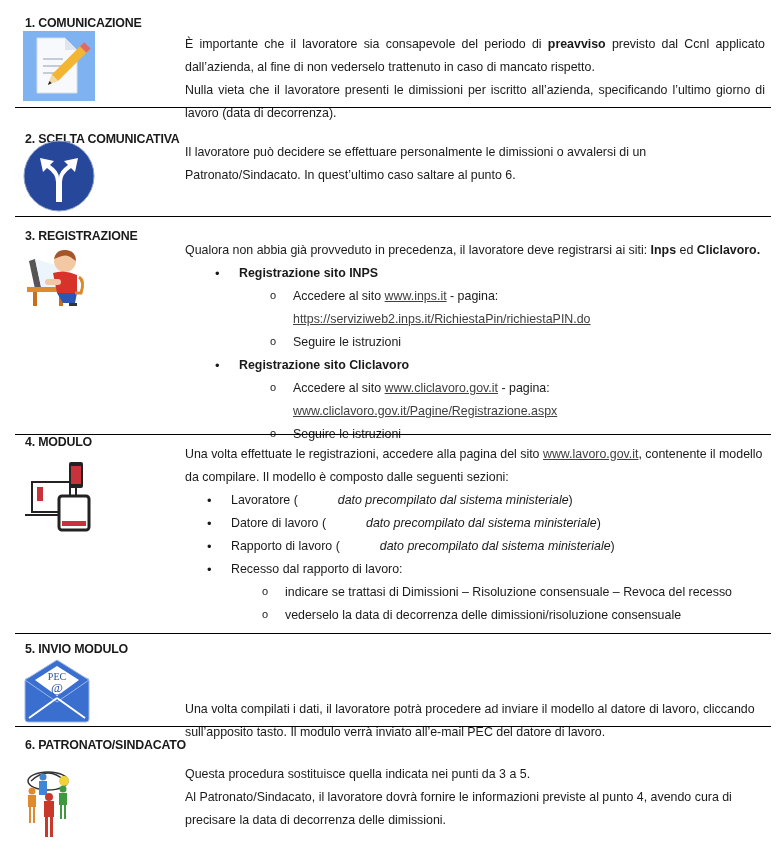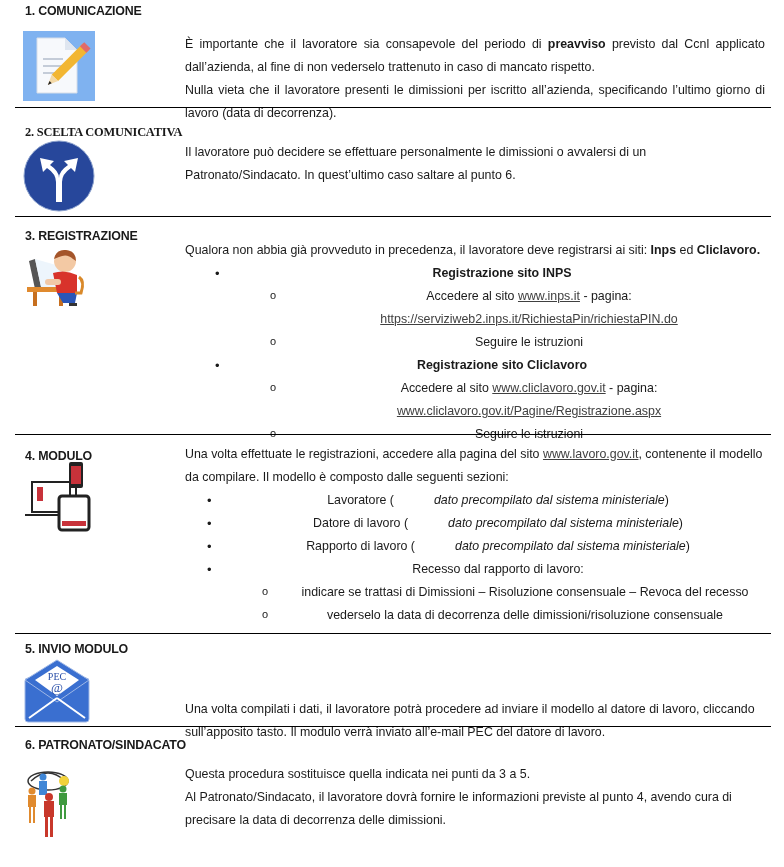--- a/index.html
+++ b/index.html
@@ -10,33 +10,33 @@
     }
     .section { position: absolute; left: 15px; width: 756px; }
     .sep { position: absolute; left: 15px; width: 756px; height: 0; border-top: 1.5px solid #000; }
     .sec-title { position: absolute; left: 10px; font-weight: bold; font-size: 12.4px; letter-spacing: -0.2px; white-space: nowrap; }
     .icon { position: absolute; left: 8px; }
     .body-text { position: absolute; left: 170px; width: 580px; line-height: 23px; }
     .body-text p { margin: 0; }
     .justify { text-align: justify; }
     a.link { color: #404040; text-decoration: underline; }
     ul.l1 { list-style: none; margin: 0; padding: 0; }
-    ul.l1 > li { position: relative; padding-left: 54px; text-align: center; }
+    ul.l1 > li { position: relative; padding-left: 54px; }
     ul.l1 > li::before { content: "\2022"; position: absolute; left: 30px; top: 0; font-size: 13px; }
     ul.l2 { list-style: none; margin: 0; padding: 0; }
     ul.l2 > li { position: relative; padding-left: 54px; }
     ul.l2 > li::before { content: "o"; position: absolute; left: 31px; top: -1px; font-size: 11px; }
     b { font-weight: bold; }
     i { font-style: italic; padding-left: 40px; }
   </style>
 </head>
 <body>
 
 <div class="section" style="top:0; height:107px;">
-  <div class="sec-title" style="top:4px;">1. COMUNICAZIONE</div>
+  <div class="sec-title" style="top:16px;">1. COMUNICAZIONE</div>
   <div class="icon" style="top:31px; width:72px; height:70px;">
     <svg width="72" height="70" viewBox="0 0 72 70">
       <rect x="0" y="0" width="72" height="70" fill="#7fb2f0"></rect>
       <path d="M14 7 H42 L54 19 V62 H14 Z" fill="#f7f9fc" stroke="#d6dde8"></path>
       <path d="M42 7 V19 H54" fill="#dfe6f0"></path>
       <line x1="20" y1="28" x2="40" y2="28" stroke="#c4ccd8" stroke-width="2"></line>
       <line x1="20" y1="35" x2="40" y2="35" stroke="#c4ccd8" stroke-width="2"></line>
       <line x1="20" y1="42" x2="36" y2="42" stroke="#c4ccd8" stroke-width="2"></line>
       <g transform="rotate(45 40 38)">
         <rect x="36" y="6" width="9" height="44" fill="#f2b632"></rect>
@@ -47,21 +47,21 @@
     </svg>
   </div>
   <div class="body-text justify" style="top:33px;">
     <p><span>È importante che il lavoratore sia consapevole del periodo di </span><b>preavviso</b><span> previsto dal Ccnl applicato dall’azienda, al fine di non vederselo trattenuto in caso di mancato rispetto.</span></p>
     <p>Nulla vieta che il lavoratore presenti le dimissioni per iscritto all’azienda, specificando l’ultimo giorno di lavoro (data di decorrenza).</p>
   </div>
 </div>
 <div class="sep" style="top:107px;"></div>
 
 <div class="section" style="top:108px; height:108px;">
-  <div class="sec-title" style="top:17px;font-family:Liberation Serif, serif;">2. SCELTA COMUNICATIVA</div>
+  <div class="sec-title" style="top:24px;">2. SCELTA COMUNICATIVA</div>
   <div class="icon" style="top:32px; width:72px; height:72px;">
     <svg width="72" height="72" viewBox="0 0 72 72">
       <circle cx="36" cy="36" r="35" fill="#27479b" stroke="#8aa0cc" stroke-width="1"></circle>
       <path d="M33 62 V42 Q33 34 24 28 L20 32 L17 18 L31 21 L27 25 Q36 31 36 38 Q36 31 45 25 L41 21 L55 18 L52 32 L48 28 Q39 34 39 42 V62 Z" fill="#ffffff"></path>
     </svg>
   </div>
   <div class="body-text" style="top:33px;">
     <p>Il lavoratore può decidere se effettuare personalmente le dimissioni o avvalersi di un Patronato/Sindacato. In quest’ultimo caso saltare al punto 6.</p>
   </div>
 </div>
@@ -99,21 +99,21 @@
           <li><span>Accedere al sito </span><a class="link">www.cliclavoro.gov.it</a><span> - pagina:</span><br><a class="link">www.cliclavoro.gov.it/Pagine/Registrazione.aspx</a></li>
           <li>Seguire le istruzioni</li>
         </ul>
       </li>
     </ul>
   </div>
 </div>
 <div class="sep" style="top:434px;"></div>
 
 <div class="section" style="top:435px; height:198px;">
-  <div class="sec-title" style="top:14px;">4. MODULO</div>
+  <div class="sec-title" style="top:0;">4. MODULO</div>
   <div class="icon" style="top:25px; width:68px; height:72px;">
     <svg width="68" height="72" viewBox="0 0 68 72">
       <rect x="46" y="2" width="14" height="26" rx="2" fill="#222"></rect>
       <rect x="48" y="6" width="10" height="18" fill="#c8323a"></rect>
       <line x1="53" y1="28" x2="53" y2="36" stroke="#222" stroke-width="2"></line>
       <rect x="9" y="22" width="38" height="30" fill="none" stroke="#222" stroke-width="2"></rect>
       <rect x="14" y="27" width="6" height="14" fill="#c8323a"></rect>
       <line x1="2" y1="55" x2="40" y2="55" stroke="#222" stroke-width="2"></line>
       <rect x="36" y="36" width="30" height="34" rx="3" fill="#fff" stroke="#222" stroke-width="3"></rect>
       <rect x="39" y="61" width="24" height="5" fill="#c8323a"></rect>

